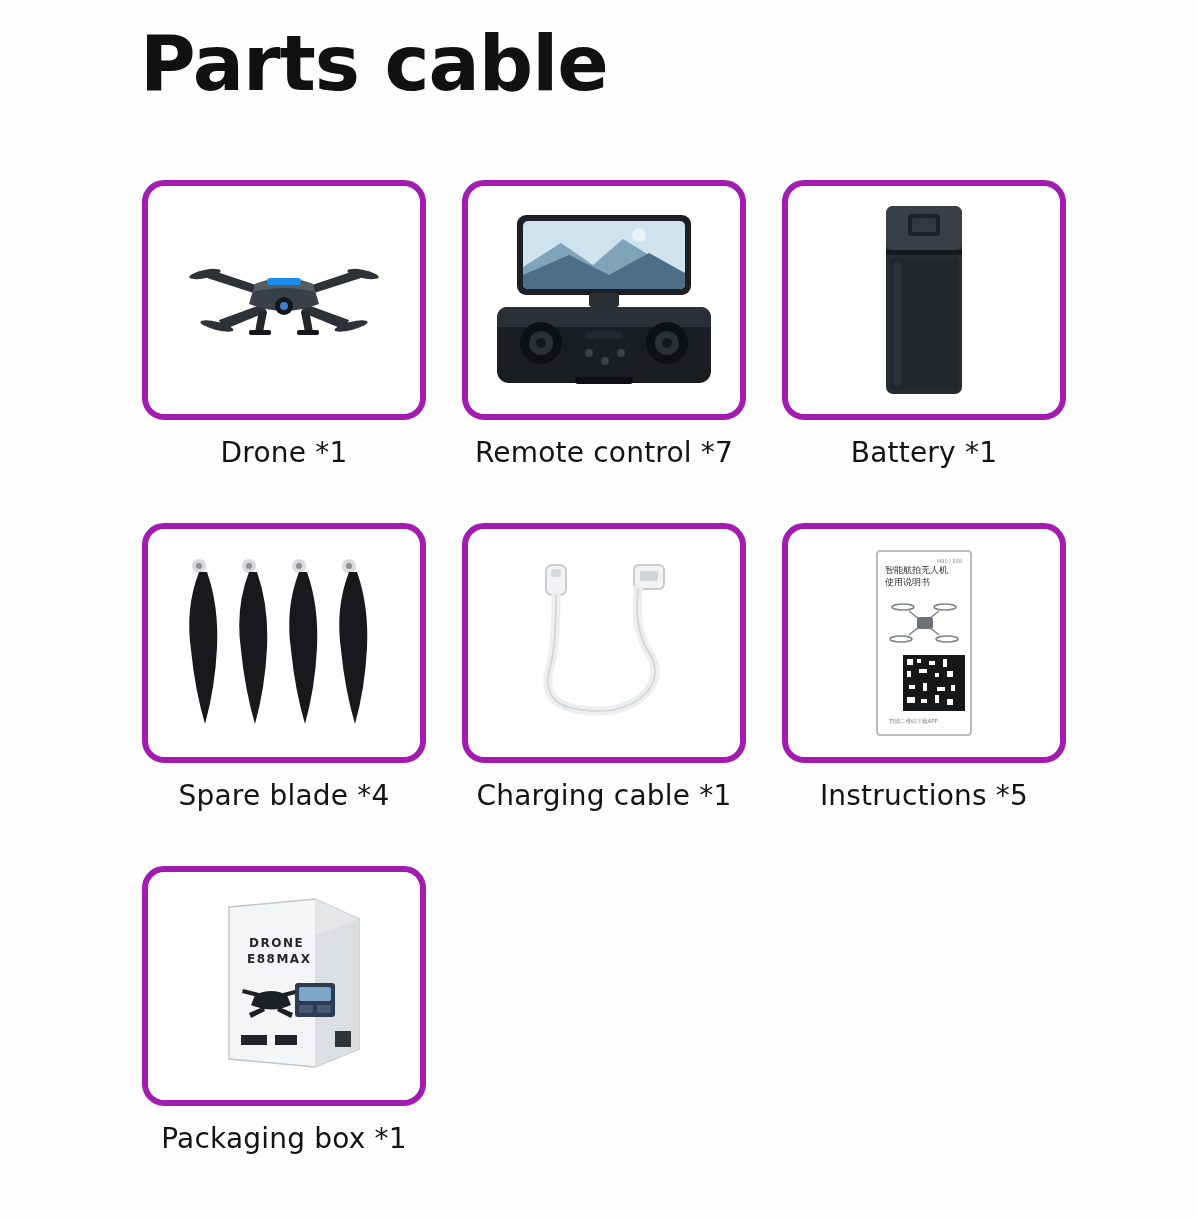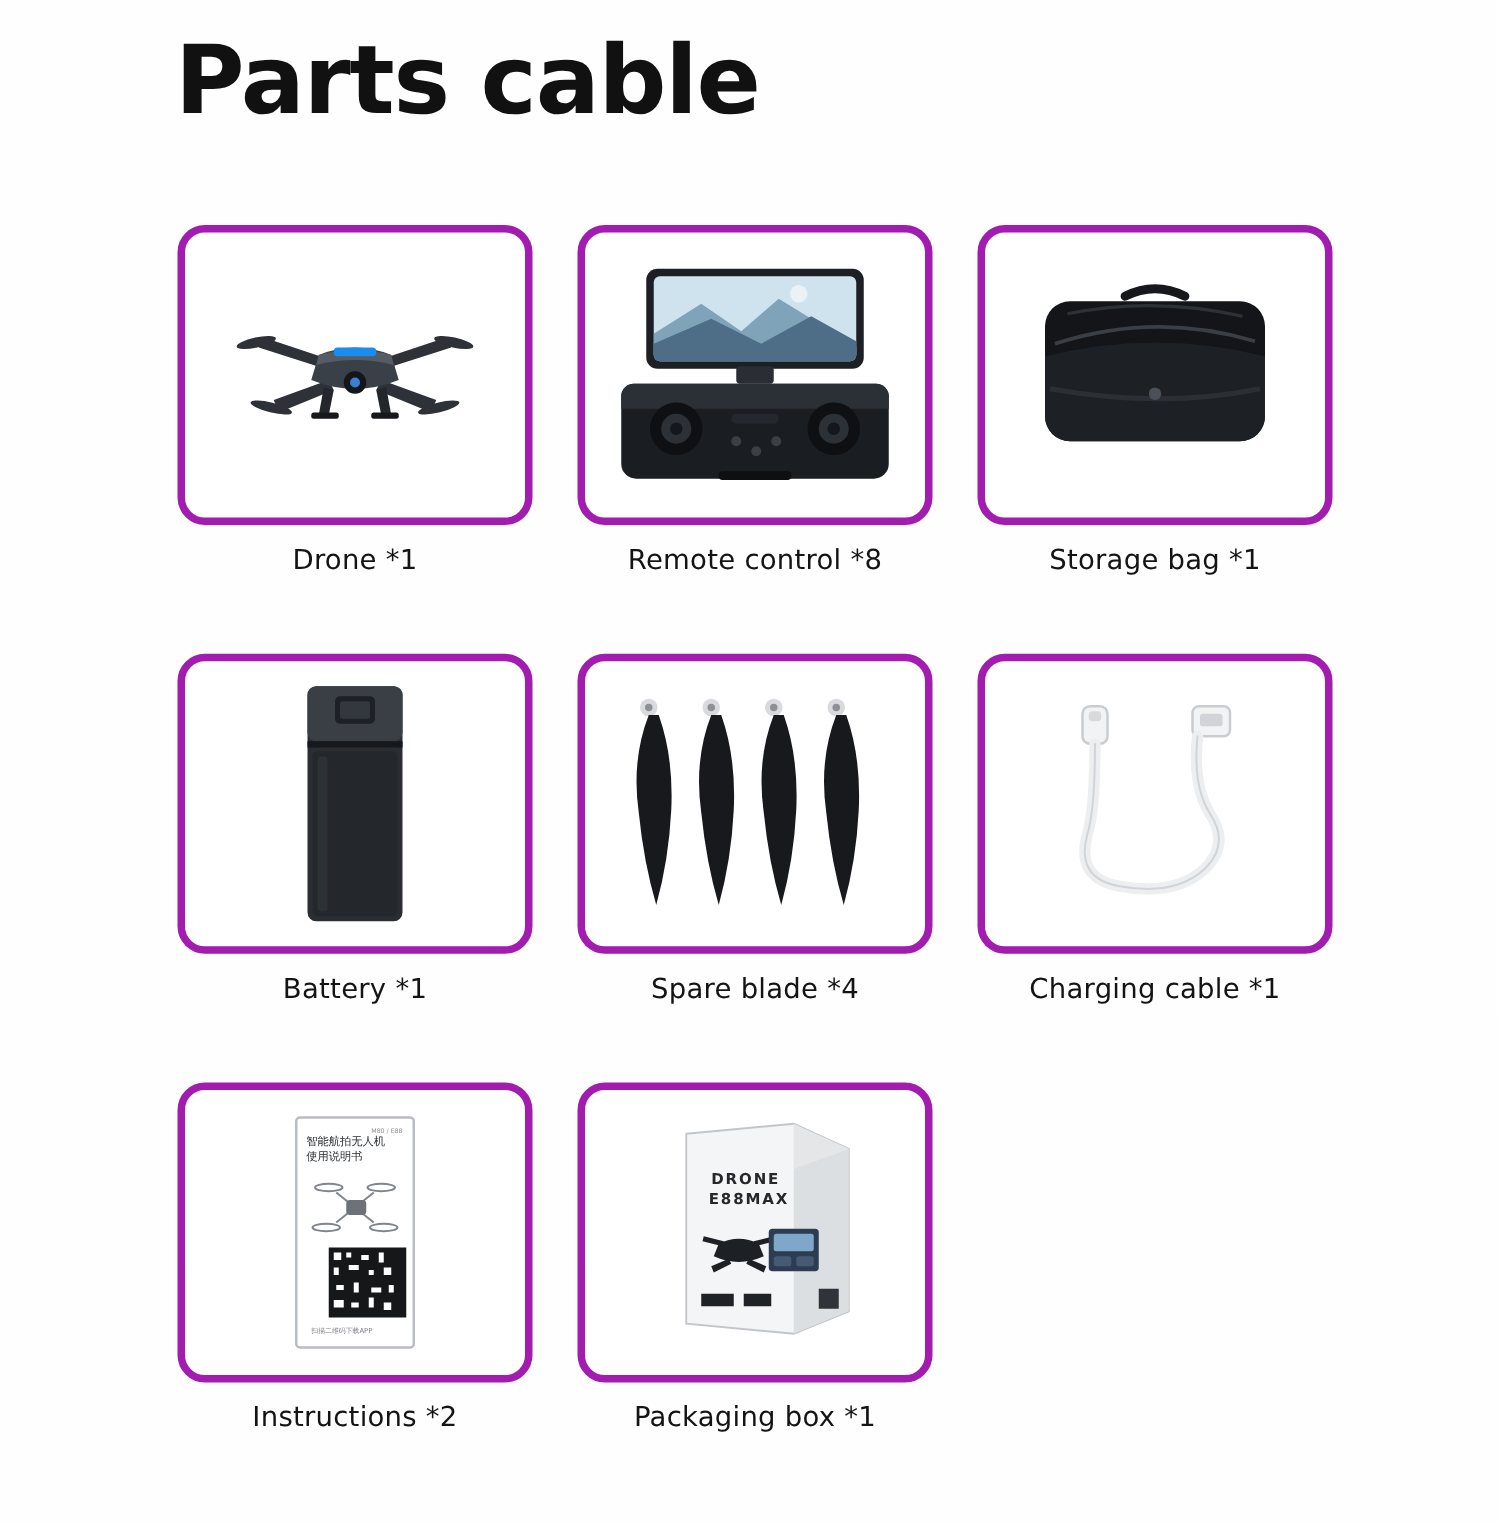--- a/index.html
+++ b/index.html
@@ -51,21 +51,21 @@
     border-radius: 22px;
     background: #ffffff;
     display: flex;
     align-items: center;
     justify-content: center;
     overflow: hidden;
     position: relative;
   }
   .caption {
     margin-top: 16px;
-    font-size: 22px;
+    font-size: 28px;
     color: #141414;
     text-align: center;
     letter-spacing: 0.2px;
   }
   svg { display: block; }
 </style>
 </head>
 <body>
 
 <div class="page">
@@ -118,37 +118,23 @@
           <circle cx="178" cy="140" r="21" fill="#0e1013"></circle>
           <circle cx="178" cy="140" r="12" fill="#2c3138"></circle>
           <circle cx="178" cy="140" r="5" fill="#14171b"></circle>
           <rect x="96" y="128" width="38" height="8" rx="4" fill="#24282e"></rect>
           <circle cx="100" cy="150" r="4" fill="#3a4046"></circle>
           <circle cx="116" cy="158" r="4" fill="#3a4046"></circle>
           <circle cx="132" cy="150" r="4" fill="#3a4046"></circle>
           <rect x="86" y="174" width="58" height="7" rx="3" fill="#0d0f12"></rect>
         </svg>
       </div>
-      <div class="caption">Remote control *8</div>
-    </div>
-
-    <div class="cell">
-      <div class="thumb">
-        <svg width="220" height="170" viewBox="0 0 220 170">
-          <path d="M86 22 q24 -12 48 0" stroke="#16181b" stroke-width="7" fill="none" stroke-linecap="round"></path>
-          <rect x="22" y="26" width="176" height="112" rx="20" fill="#131518"></rect>
-          <path d="M22 70 q88 -22 176 0 v48 a20 20 0 0 1 -20 20 H42 a20 20 0 0 1 -20 -20 Z" fill="#1d2024"></path>
-          <path d="M30 60 q80 -26 160 -2" stroke="#3a3f45" stroke-width="3" fill="none"></path>
-          <path d="M26 96 q90 16 168 0" stroke="#2c3036" stroke-width="4" fill="none"></path>
-          <circle cx="110" cy="100" r="5" fill="#4a5057"></circle>
-          <path d="M40 36 q70 -14 140 2" stroke="#33383e" stroke-width="2.5" fill="none" opacity="0.8"></path>
-        </svg>
-      </div>
-      <div class="caption">Storage bag *1</div>
-    </div>
+      <div class="caption">Remote control *7</div>
+    </div>
+
 
     <div class="cell">
       <div class="thumb">
         <svg width="120" height="200" viewBox="0 0 120 200">
           <rect x="22" y="6" width="76" height="188" rx="7" fill="#2a2e33"></rect>
           <rect x="22" y="6" width="76" height="44" rx="7" fill="#3a3f45"></rect>
           <rect x="44" y="14" width="32" height="22" rx="4" fill="#1d2126"></rect>
           <rect x="48" y="18" width="24" height="14" rx="2" fill="#33383e"></rect>
           <rect x="22" y="50" width="76" height="5" fill="#15181c"></rect>
           <rect x="26" y="58" width="68" height="132" rx="4" fill="#24282d"></rect>
@@ -233,21 +219,21 @@
             <rect x="78" y="144" width="8" height="4"></rect>
               <rect x="92" y="142" width="4" height="6"></rect>
             <rect x="48" y="154" width="8" height="6"></rect>
               <rect x="62" y="156" width="6" height="4"></rect>
             <rect x="76" y="152" width="4" height="8"></rect>
               <rect x="88" y="156" width="6" height="6"></rect>
           </g>
           <text x="30" y="180" font-family="DejaVu Sans, sans-serif" font-size="5.5" fill="#7e8287">扫描二维码下载APP</text>
         </svg>
       </div>
-      <div class="caption">Instructions *2</div>
+      <div class="caption">Instructions *5</div>
     </div>
 
     <div class="cell">
       <div class="thumb">
         <svg width="190" height="190" viewBox="0 0 190 190">
           <path d="M40 16 L126 8 L170 28 L170 158 L126 176 L40 168 Z" fill="#f4f5f6" stroke="#c2c5c9" stroke-width="1.5"></path>
           <path d="M126 8 L170 28 L126 44 Z" fill="#e4e6e8"></path>
           <path d="M126 44 L170 28 L170 158 L126 176 Z" fill="#dcdfe2"></path>
           <text x="60" y="56" font-family="DejaVu Sans, sans-serif" font-size="12" font-weight="bold" fill="#24272b" letter-spacing="1.5">DRONE</text>
           <text x="58" y="72" font-family="DejaVu Sans, sans-serif" font-size="12" font-weight="bold" fill="#24272b" letter-spacing="1.5">E88MAX</text>

